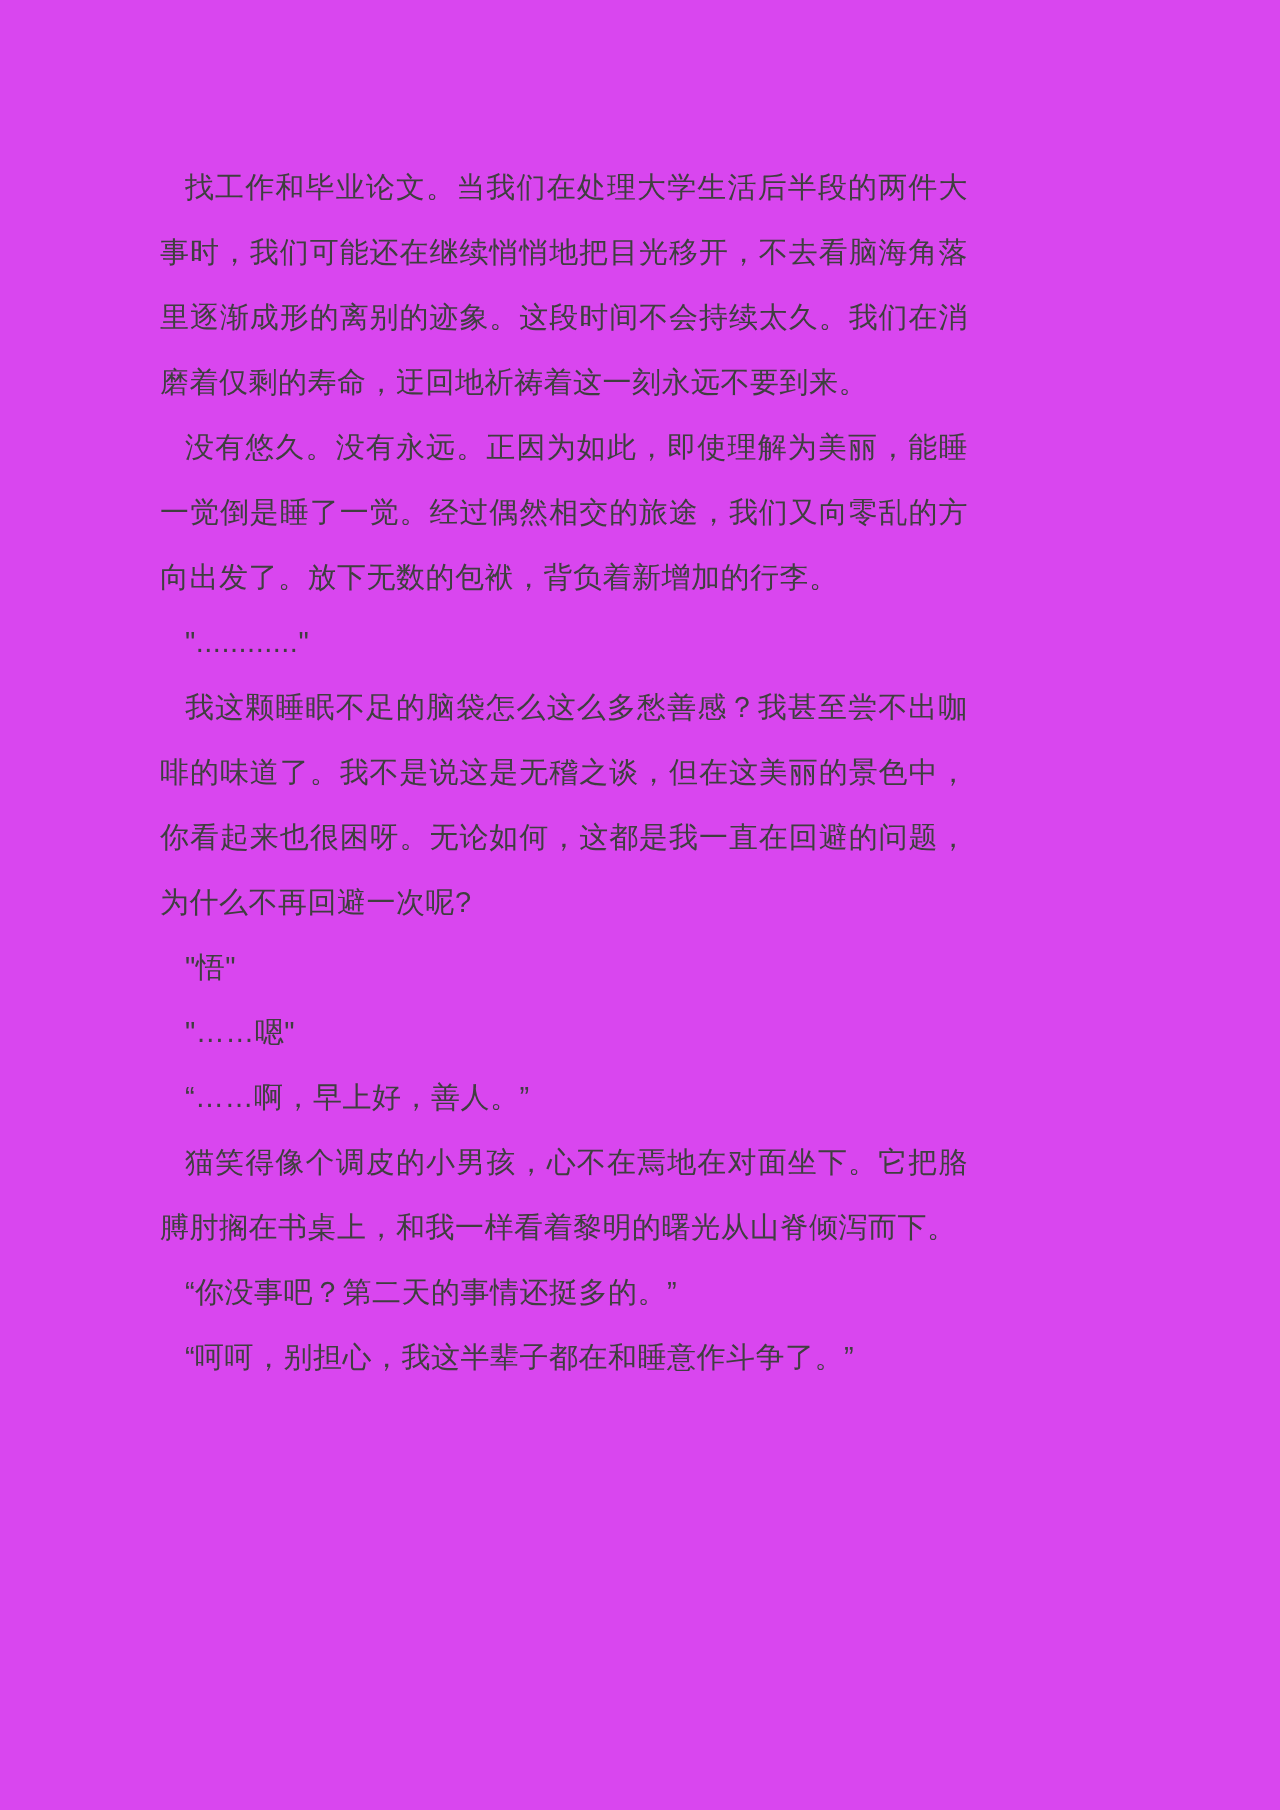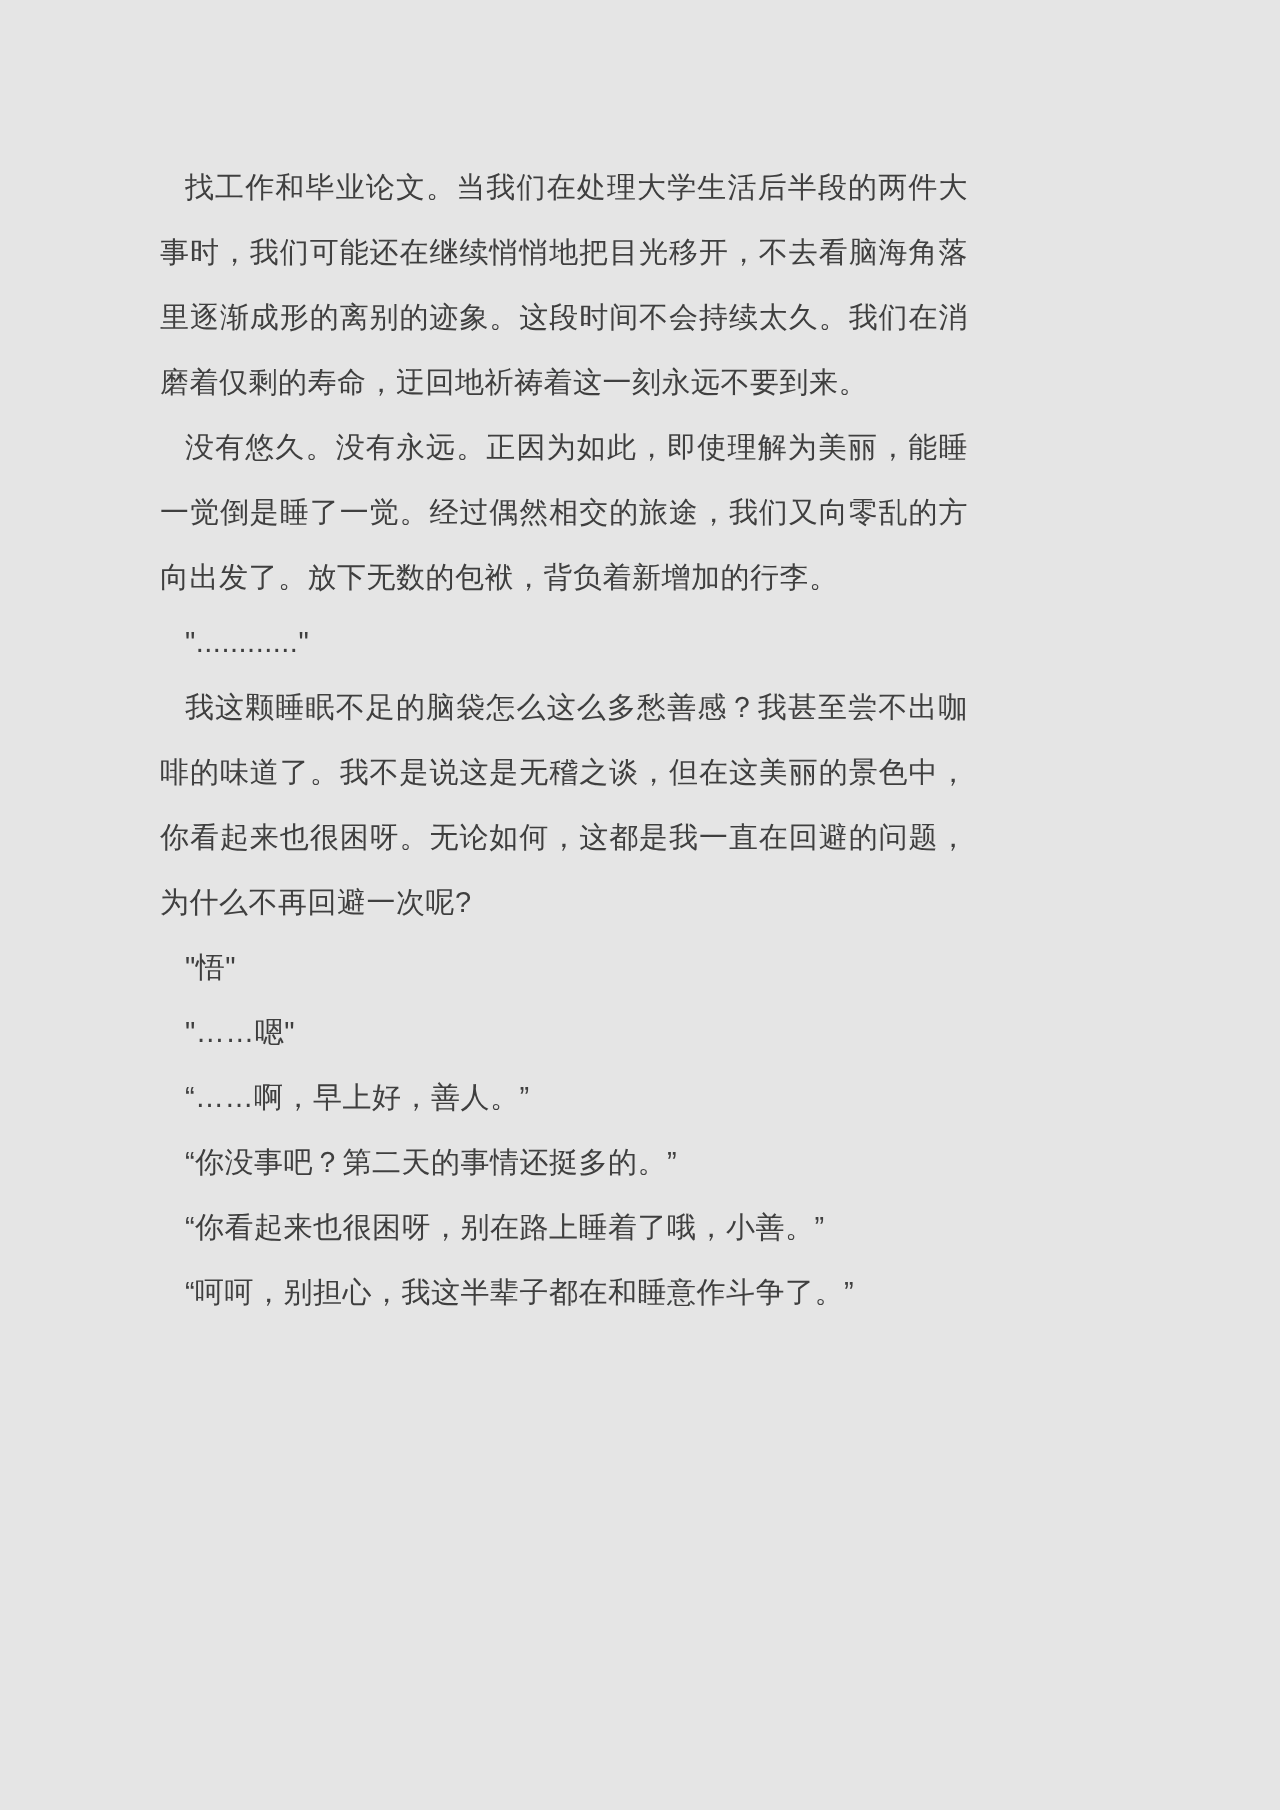--- a/index.html
+++ b/index.html
@@ -10,21 +10,21 @@
   body {
     width: 1280px;
     height: 1810px;
     overflow: hidden;
     font-family: "Liberation Sans", "DejaVu Sans", sans-serif;
   }
   .page {
     box-sizing: border-box;
     width: 1280px;
     height: 1810px;
-    background: #e5e5e5;
+    background: #d946ef;
     padding: 155px 312px 0 160px;
   }
   .doc-text p {
     margin: 0;
     padding: 0;
     font-size: 29px;
     line-height: 65px;
     color: #3f3f3f;
     text-align: justify;
     text-indent: 0.86em;
@@ -37,17 +37,17 @@
 
 <div class="page">
   <div class="doc-text">
     <p>找工作和毕业论文。当我们在处理大学生活后半段的两件大事时，我们可能还在继续悄悄地把目光移开，不去看脑海角落里逐渐成形的离别的迹象。这段时间不会持续太久。我们在消磨着仅剩的寿命，迂回地祈祷着这一刻永远不要到来。</p>
     <p>没有悠久。没有永远。正因为如此，即使理解为美丽，能睡一觉倒是睡了一觉。经过偶然相交的旅途，我们又向零乱的方向出发了。放下无数的包袱，背负着新增加的行李。</p>
     <p>"............"</p>
     <p>我这颗睡眠不足的脑袋怎么这么多愁善感？我甚至尝不出咖啡的味道了。我不是说这是无稽之谈，但在这美丽的景色中，你看起来也很困呀。无论如何，这都是我一直在回避的问题，为什么不再回避一次呢?</p>
     <p>"悟"</p>
     <p>"……嗯"</p>
     <p>“……啊，早上好，善人。”</p>
+    <p>猫笑得像个调皮的小男孩，心不在焉地在对面坐下。它把胳膊肘搁在书桌上，和我一样看着黎明的曙光从山脊倾泻而下。</p>
     <p>“你没事吧？第二天的事情还挺多的。”</p>
-    <p>“你看起来也很困呀，别在路上睡着了哦，小善。”</p>
     <p>“呵呵，别担心，我这半辈子都在和睡意作斗争了。”</p>
   </div>
 </div>
 
 </body></html>

